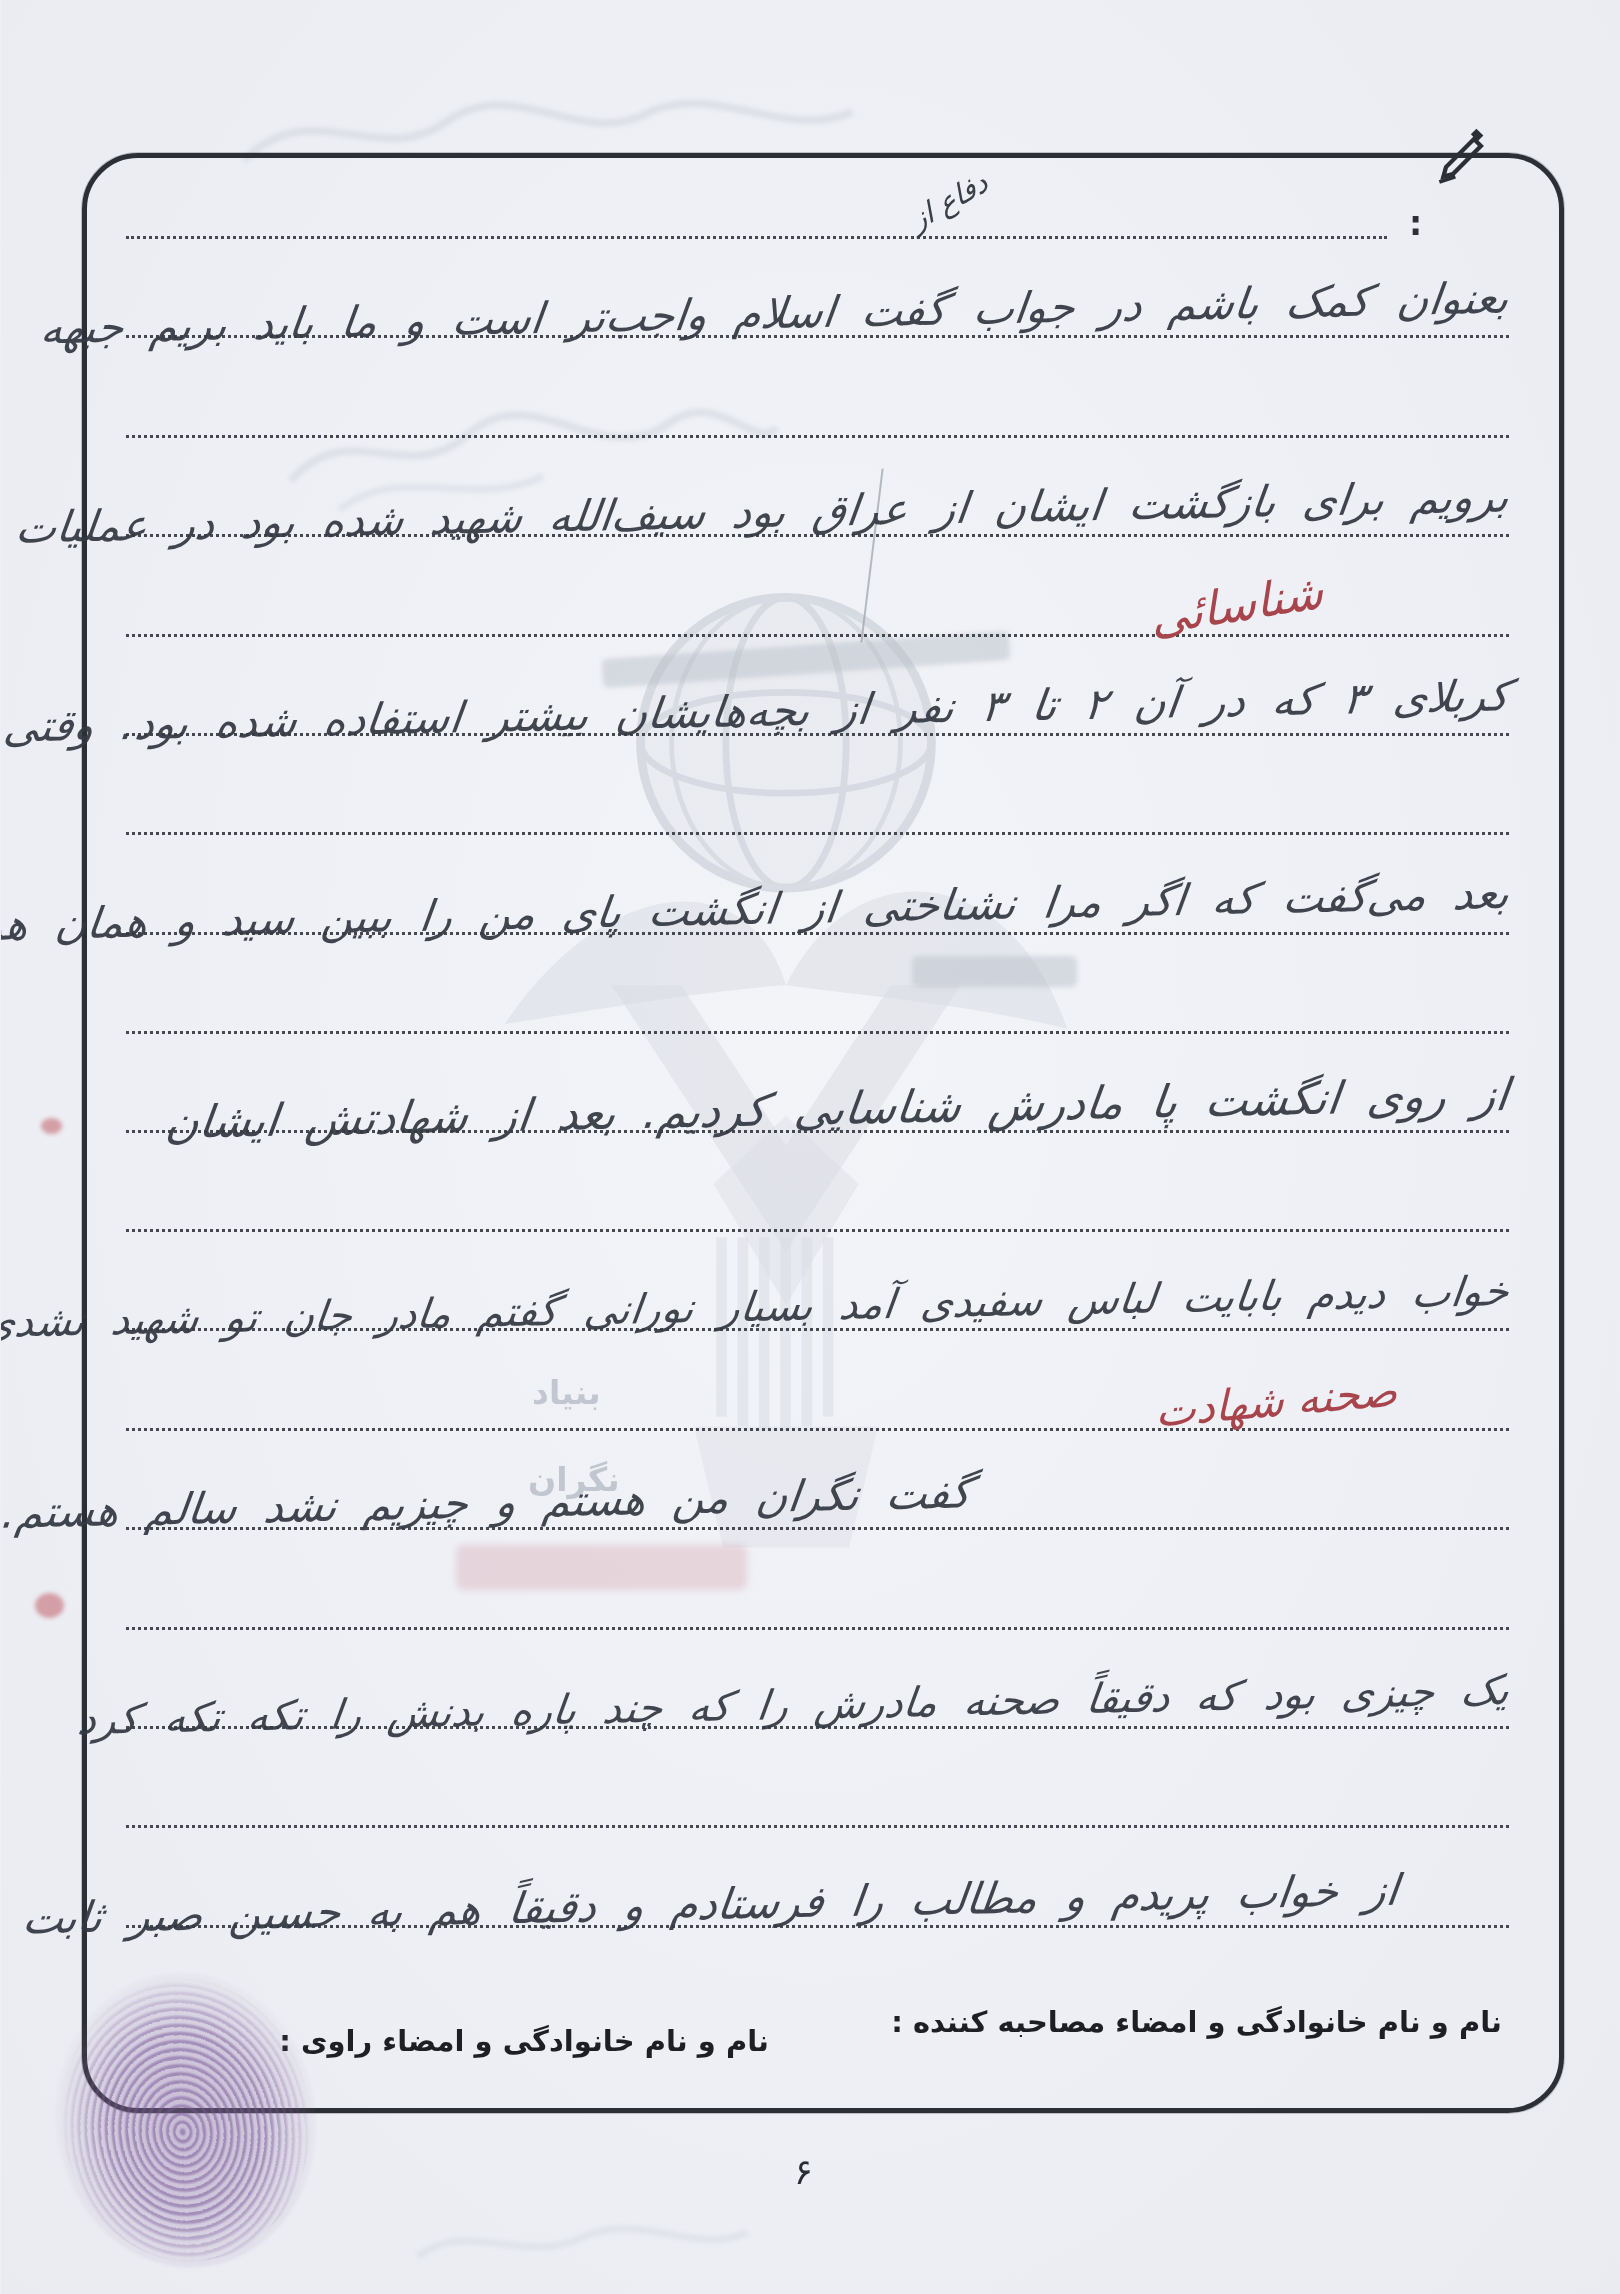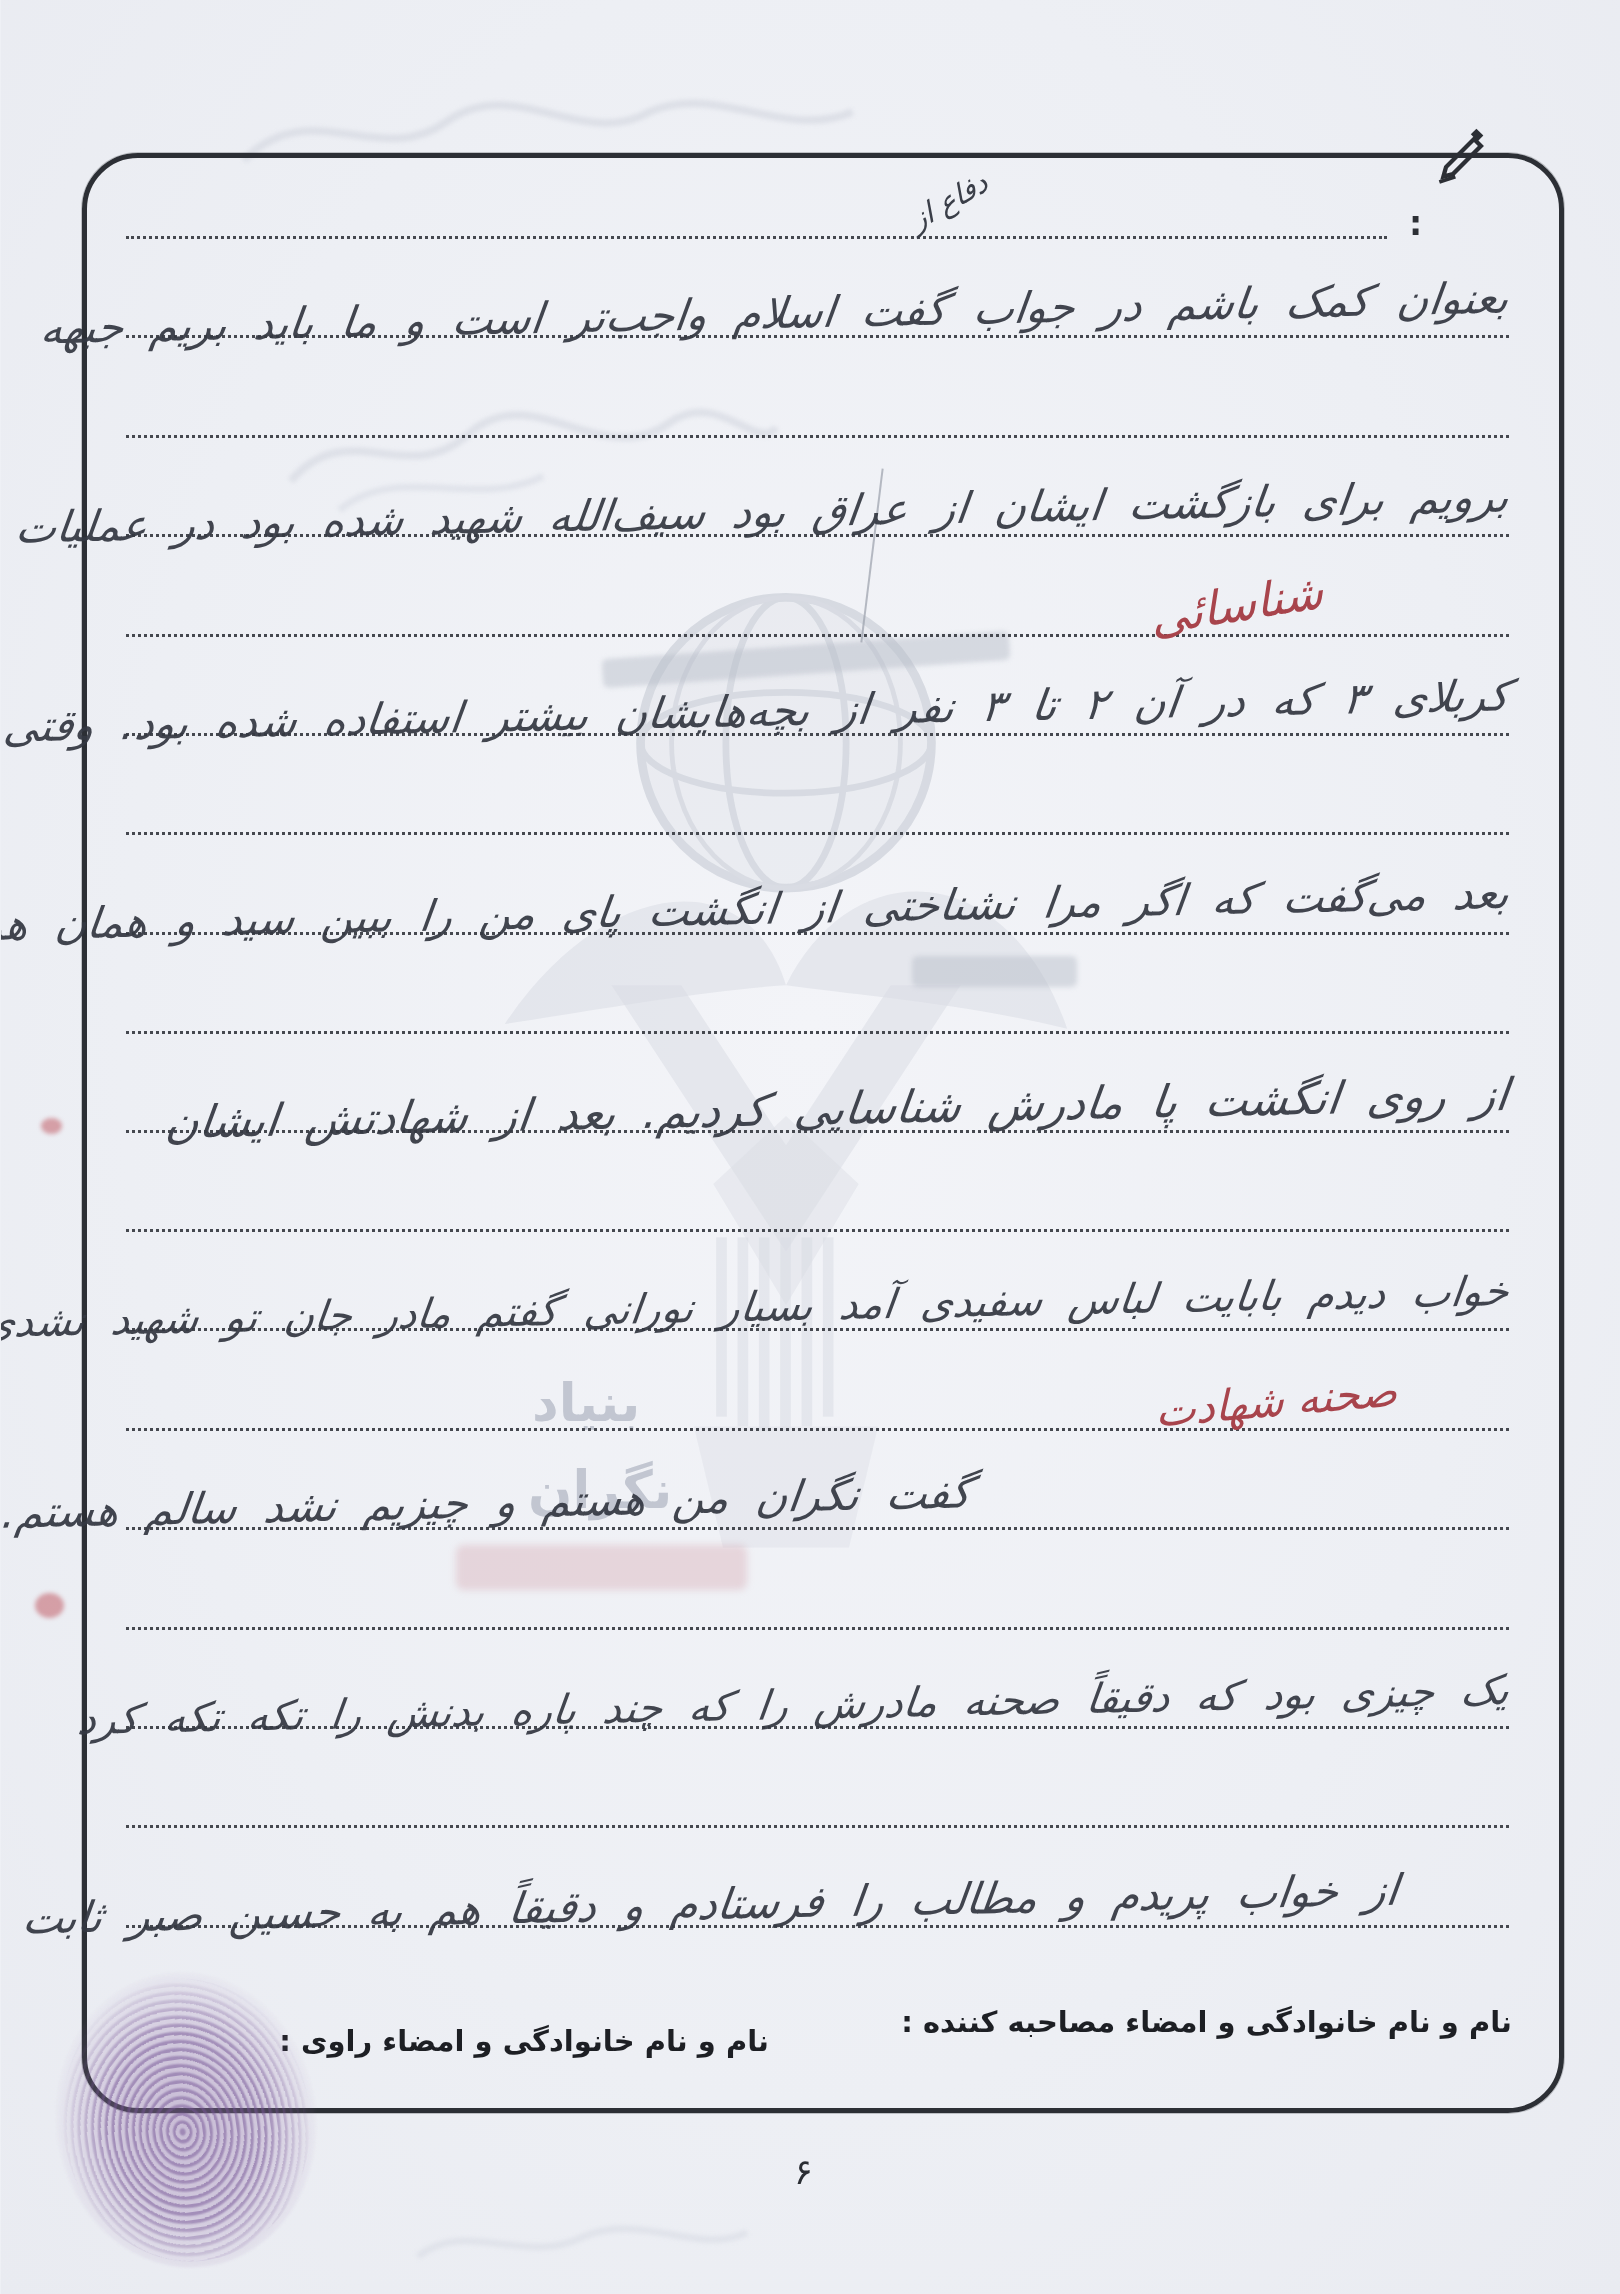--- a/index.html
+++ b/index.html
@@ -48,21 +48,21 @@
     position:absolute;font-size:35px;color:#2a2d33;z-index:5;
   }
   .colon{
     position:absolute;font-size:33px;font-weight:bold;color:#2c2f35;z-index:4;
   }
   .pen-icon{position:absolute;z-index:4;}
   
   .wm-svg{position:absolute;left:466px;top:568px;z-index:1;opacity:.55;}
   .wm-word{
     position:absolute;z-index:1;color:#b7bcc8;font-weight:bold;
-    letter-spacing:15.5px;font-size:52px;direction:rtl;opacity:.8;
+    letter-spacing:15.5px;font-size:33px;direction:rtl;opacity:.8;
   }
   .wm-pink{
     position:absolute;z-index:1;background:rgba(205,140,150,.28);
     filter:blur(3.9px);border-radius:7.8px;
   }
   .wm-gray-bar{
     position:absolute;z-index:1;background:rgba(180,186,198,.45);
     filter:blur(2.9px);border-radius:5.8px;
   }
   
@@ -177,21 +177,21 @@
   <div class="hw" style="top:1647px;right:112px;font-size:41px">یک چیزی بود که دقیقاً صحنه مادرش را که چند پاره بدنش را تکه تکه کرد</div>
   <div class="hw" style="top:1846px;right:223px">از خواب پریدم و مطالب را فرستادم و دقیقاً هم به حسین صبر ثابت</div>
 
   <div class="red-heading" style="left:1150px;top:577px">شناسائی</div>
   <div class="red-heading second" style="left:1155px;top:1376px">صحنه شهادت</div>
 
   <div class="scratch" style="left:871px;top:468px;height:175px;transform:rotate(7deg)"></div>
   <div class="red-speck" style="left:41px;top:1118px;width:21.3px;height:15.5px"></div>
   <div class="red-speck" style="left:35px;top:1593px;width:29px;height:25px"></div>
 
-  <div class="footer-label" style="right:109px;top:2005px">نام و نام خانوادگی و امضاء مصاحبه کننده :</div>
+  <div class="footer-label" style="right:119px;top:2005px">نام و نام خانوادگی و امضاء مصاحبه کننده :</div>
   <div class="footer-label" style="right:852px;top:2024px">نام و نام خانوادگی و امضاء راوی :</div>
 
   <div class="page-number" style="left:794px;top:2152px">۶</div>
 
   <div class="fingerprint">
     <div class="base"></div>
     <div class="ridges"></div>
   </div>
 
 </div>

